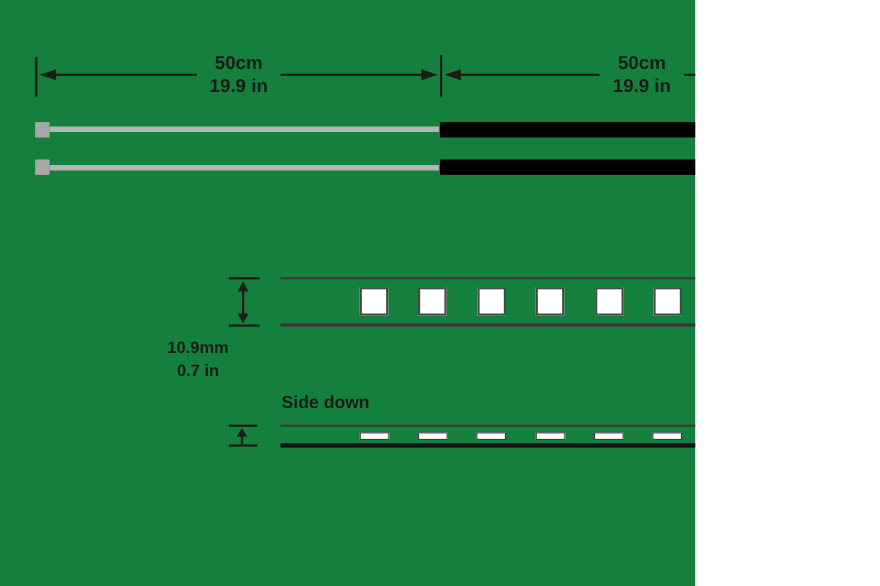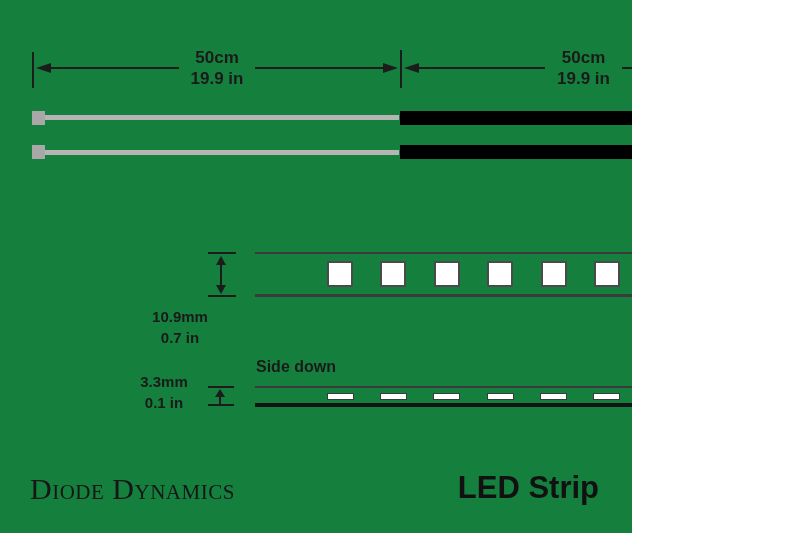--- a/index.html
+++ b/index.html
@@ -119,32 +119,26 @@
       <div class="led-sq"></div>
       <div class="led-sq"></div>
     </div>
 
   <div class="view-title" style="left:256px;top:357px;">Side down</div>
 
   <div class="htick" style="left:208px;top:386px;width:26px;"></div>
   <div class="htick" style="left:208px;top:404px;width:26px;"></div>
   <div class="tri-up" style="left:215px;top:389px;border-bottom-width:8px;"></div>
   <div class="vline" style="left:219px;top:395px;height:9px;"></div>
-  <div class="measure-label" style="left:128px;top:371px;">
-    <span>3.3mm</span><br>
-    <span>0.1 in</span>
-  </div>
 
   <div class="strip-line" style="left:255px;top:386px;width:388px;height:2px;"></div>
   <div class="strip-line" style="left:255px;top:403px;width:390px;height:4px;background:#141414;"></div>
   <div class="led-row" style="left:327px;top:393px;width:293px;" id="led-row-side">
       <div class="led-side"></div>
       <div class="led-side"></div>
       <div class="led-side"></div>
       <div class="led-side"></div>
       <div class="led-side"></div>
       <div class="led-side"></div>
     </div>
 
-  <div class="brand">Diode Dynamics</div>
-  <div class="product">LED Strip</div>
 
 </div>
 
 </body></html>

